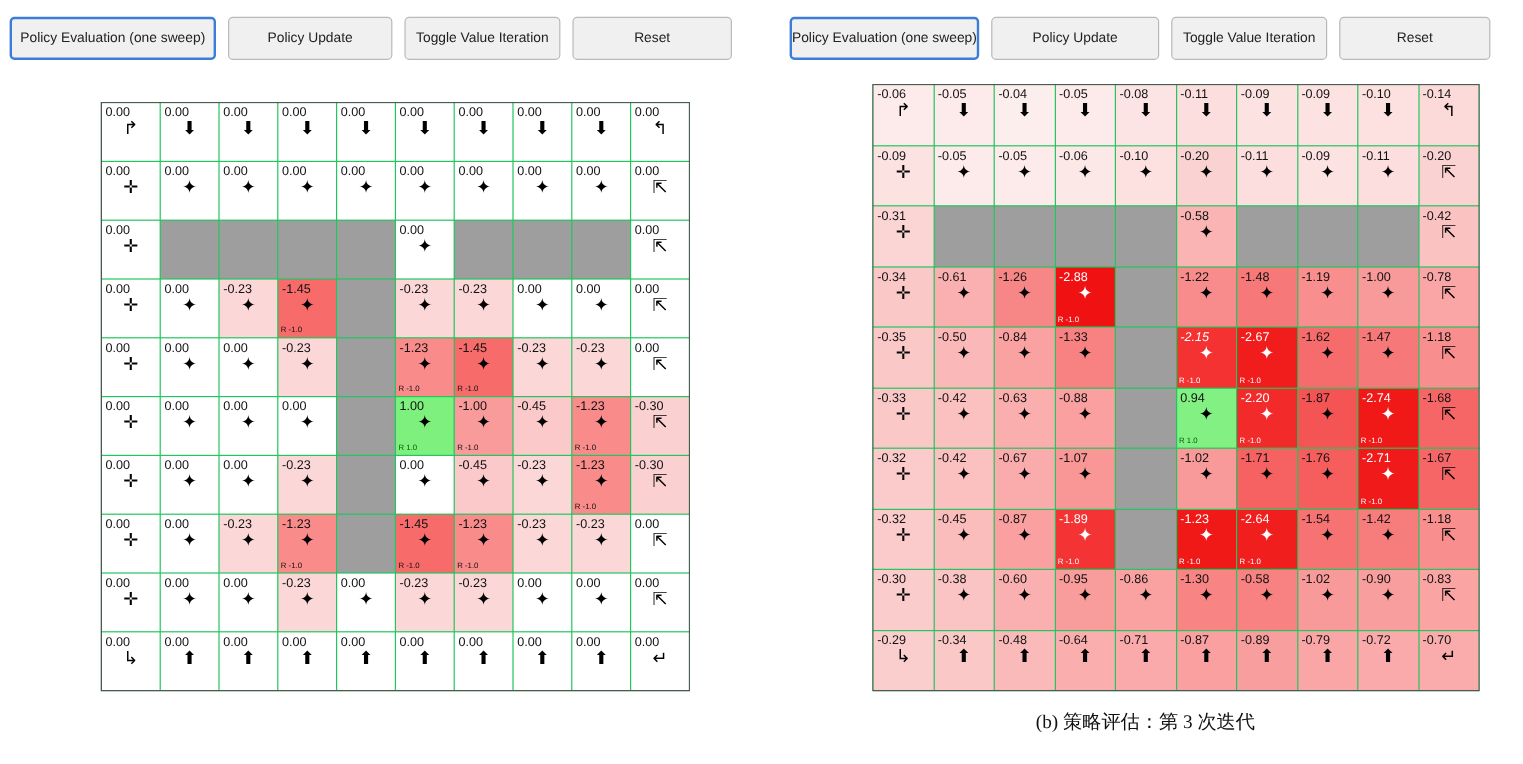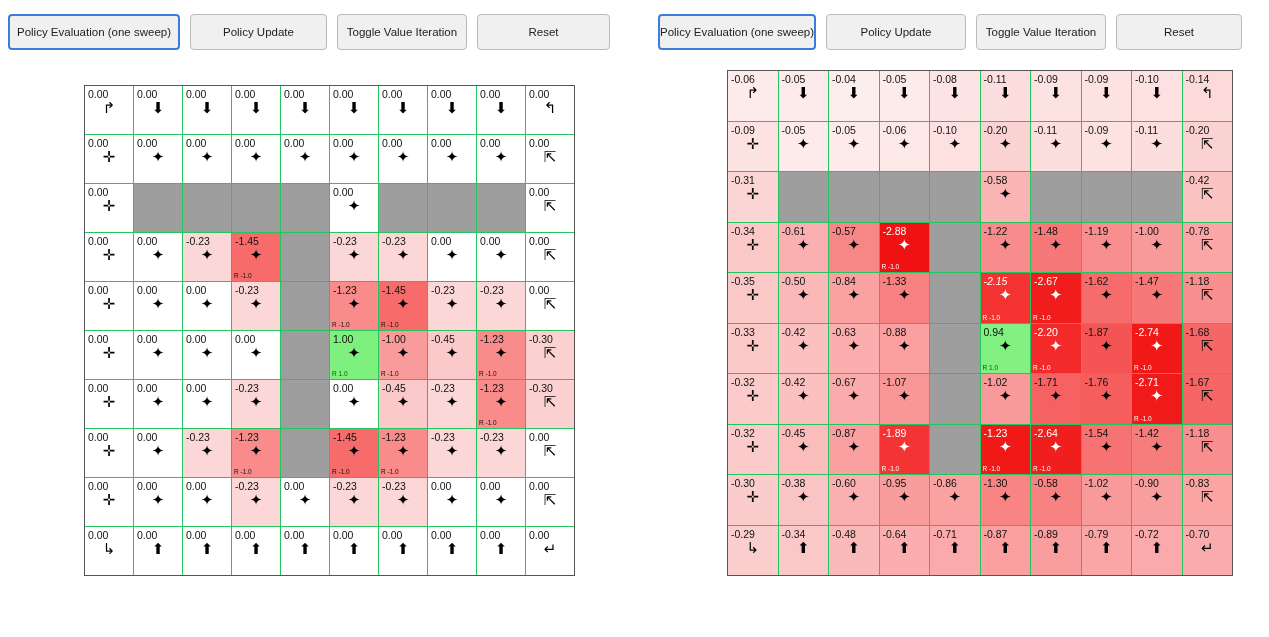--- a/index.html
+++ b/index.html
@@ -598,21 +598,21 @@
           </div>
           <div class="cell" style="background: rgb(251, 200, 200);">
             <div class="val">-0.34</div>
             <div class="arrow">✛</div>
           </div>
           <div class="cell" style="background: rgb(250, 176, 176);">
             <div class="val">-0.61</div>
             <div class="arrow">✦</div>
           </div>
           <div class="cell" style="background: rgb(247, 134, 134);">
-            <div class="val">-0.57</div>
+            <div class="val">-1.26</div>
             <div class="arrow">✦</div>
           </div>
           <div class="cell" style="background: rgb(240, 18, 18);">
             <div class="val" style="color: rgb(255, 255, 255);">-2.88</div>
             <div class="arrow" style="color: rgb(255, 255, 255);">✦</div>
             <div class="rew" style="color: rgb(255, 255, 255);">R -1.0</div>
           </div>
           <div class="cell wall"></div>
           <div class="cell" style="background: rgb(248, 140, 140);">
             <div class="val">-1.22</div>
@@ -866,15 +866,16 @@
           <div class="cell" style="background: rgb(250, 170, 170);">
             <div class="val">-0.72</div>
             <div class="arrow">⬆</div>
           </div>
           <div class="cell" style="background: rgb(250, 172, 172);">
             <div class="val">-0.70</div>
             <div class="arrow">↵</div>
           </div>
         </div>
     </div>
+    <div class="fig" style="left:0;width:629px;">(b) 策略评估：第 3 次迭代</div>
   </div>
 
 </div>
 
 </body></html>

